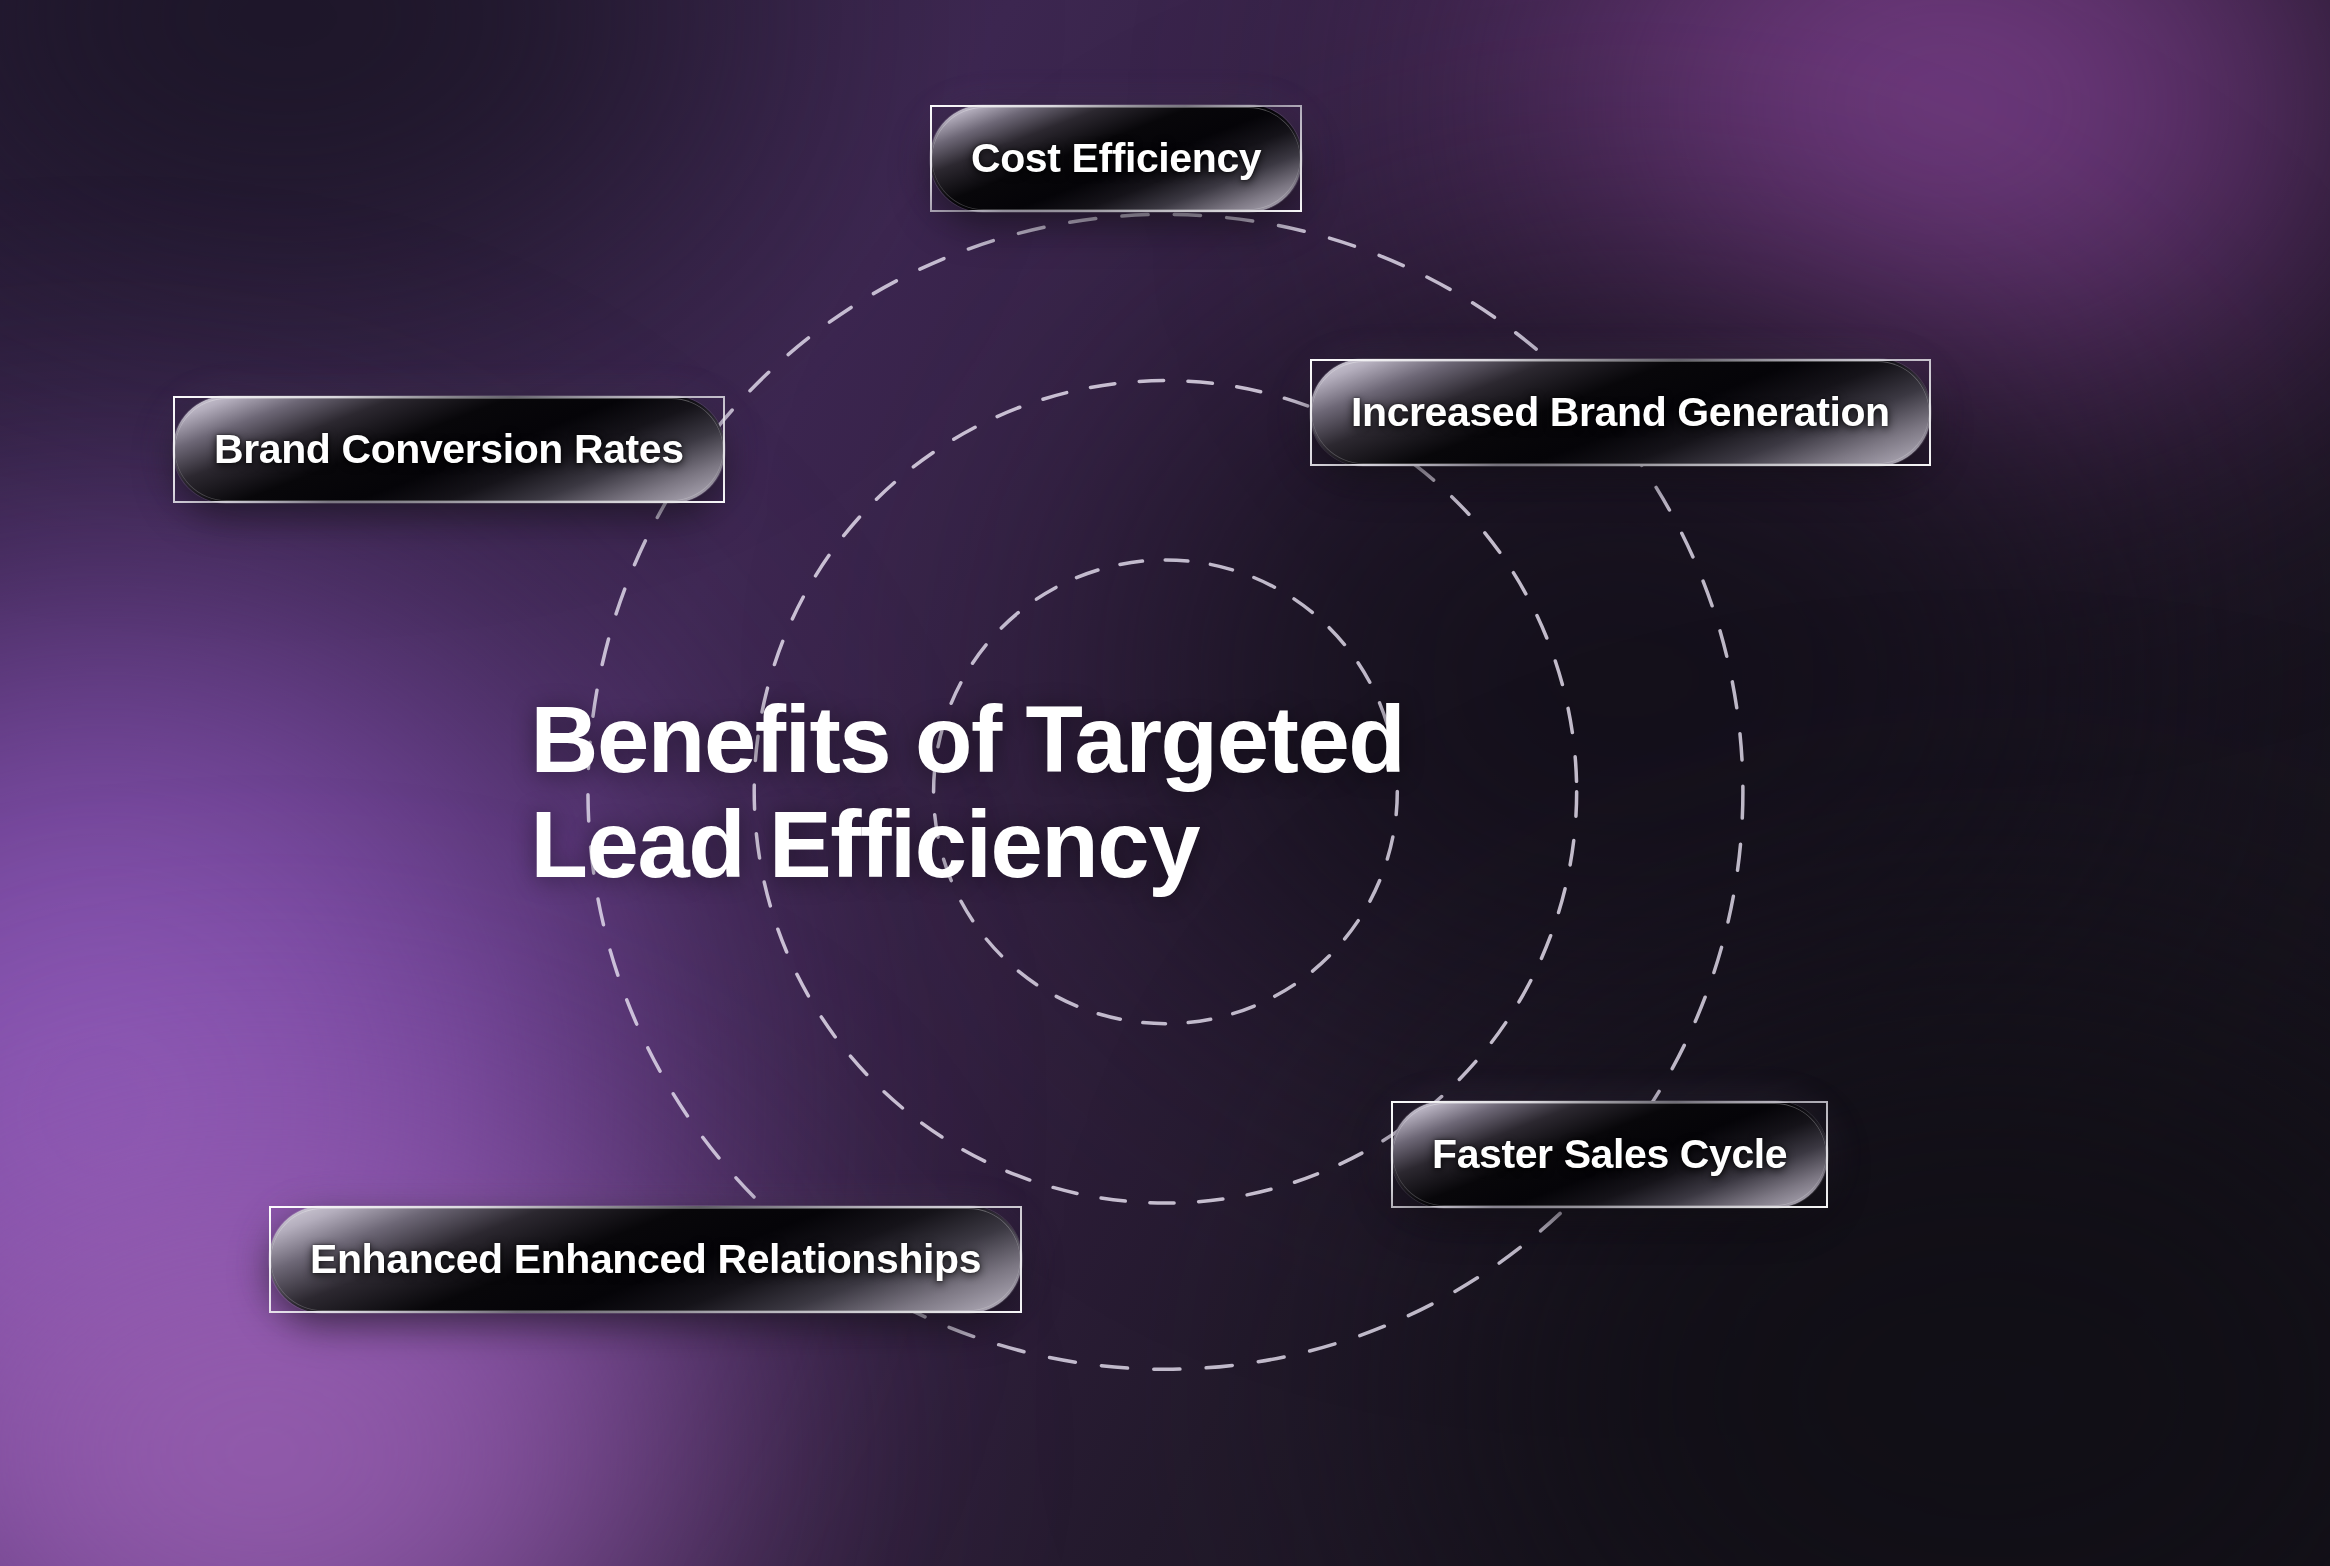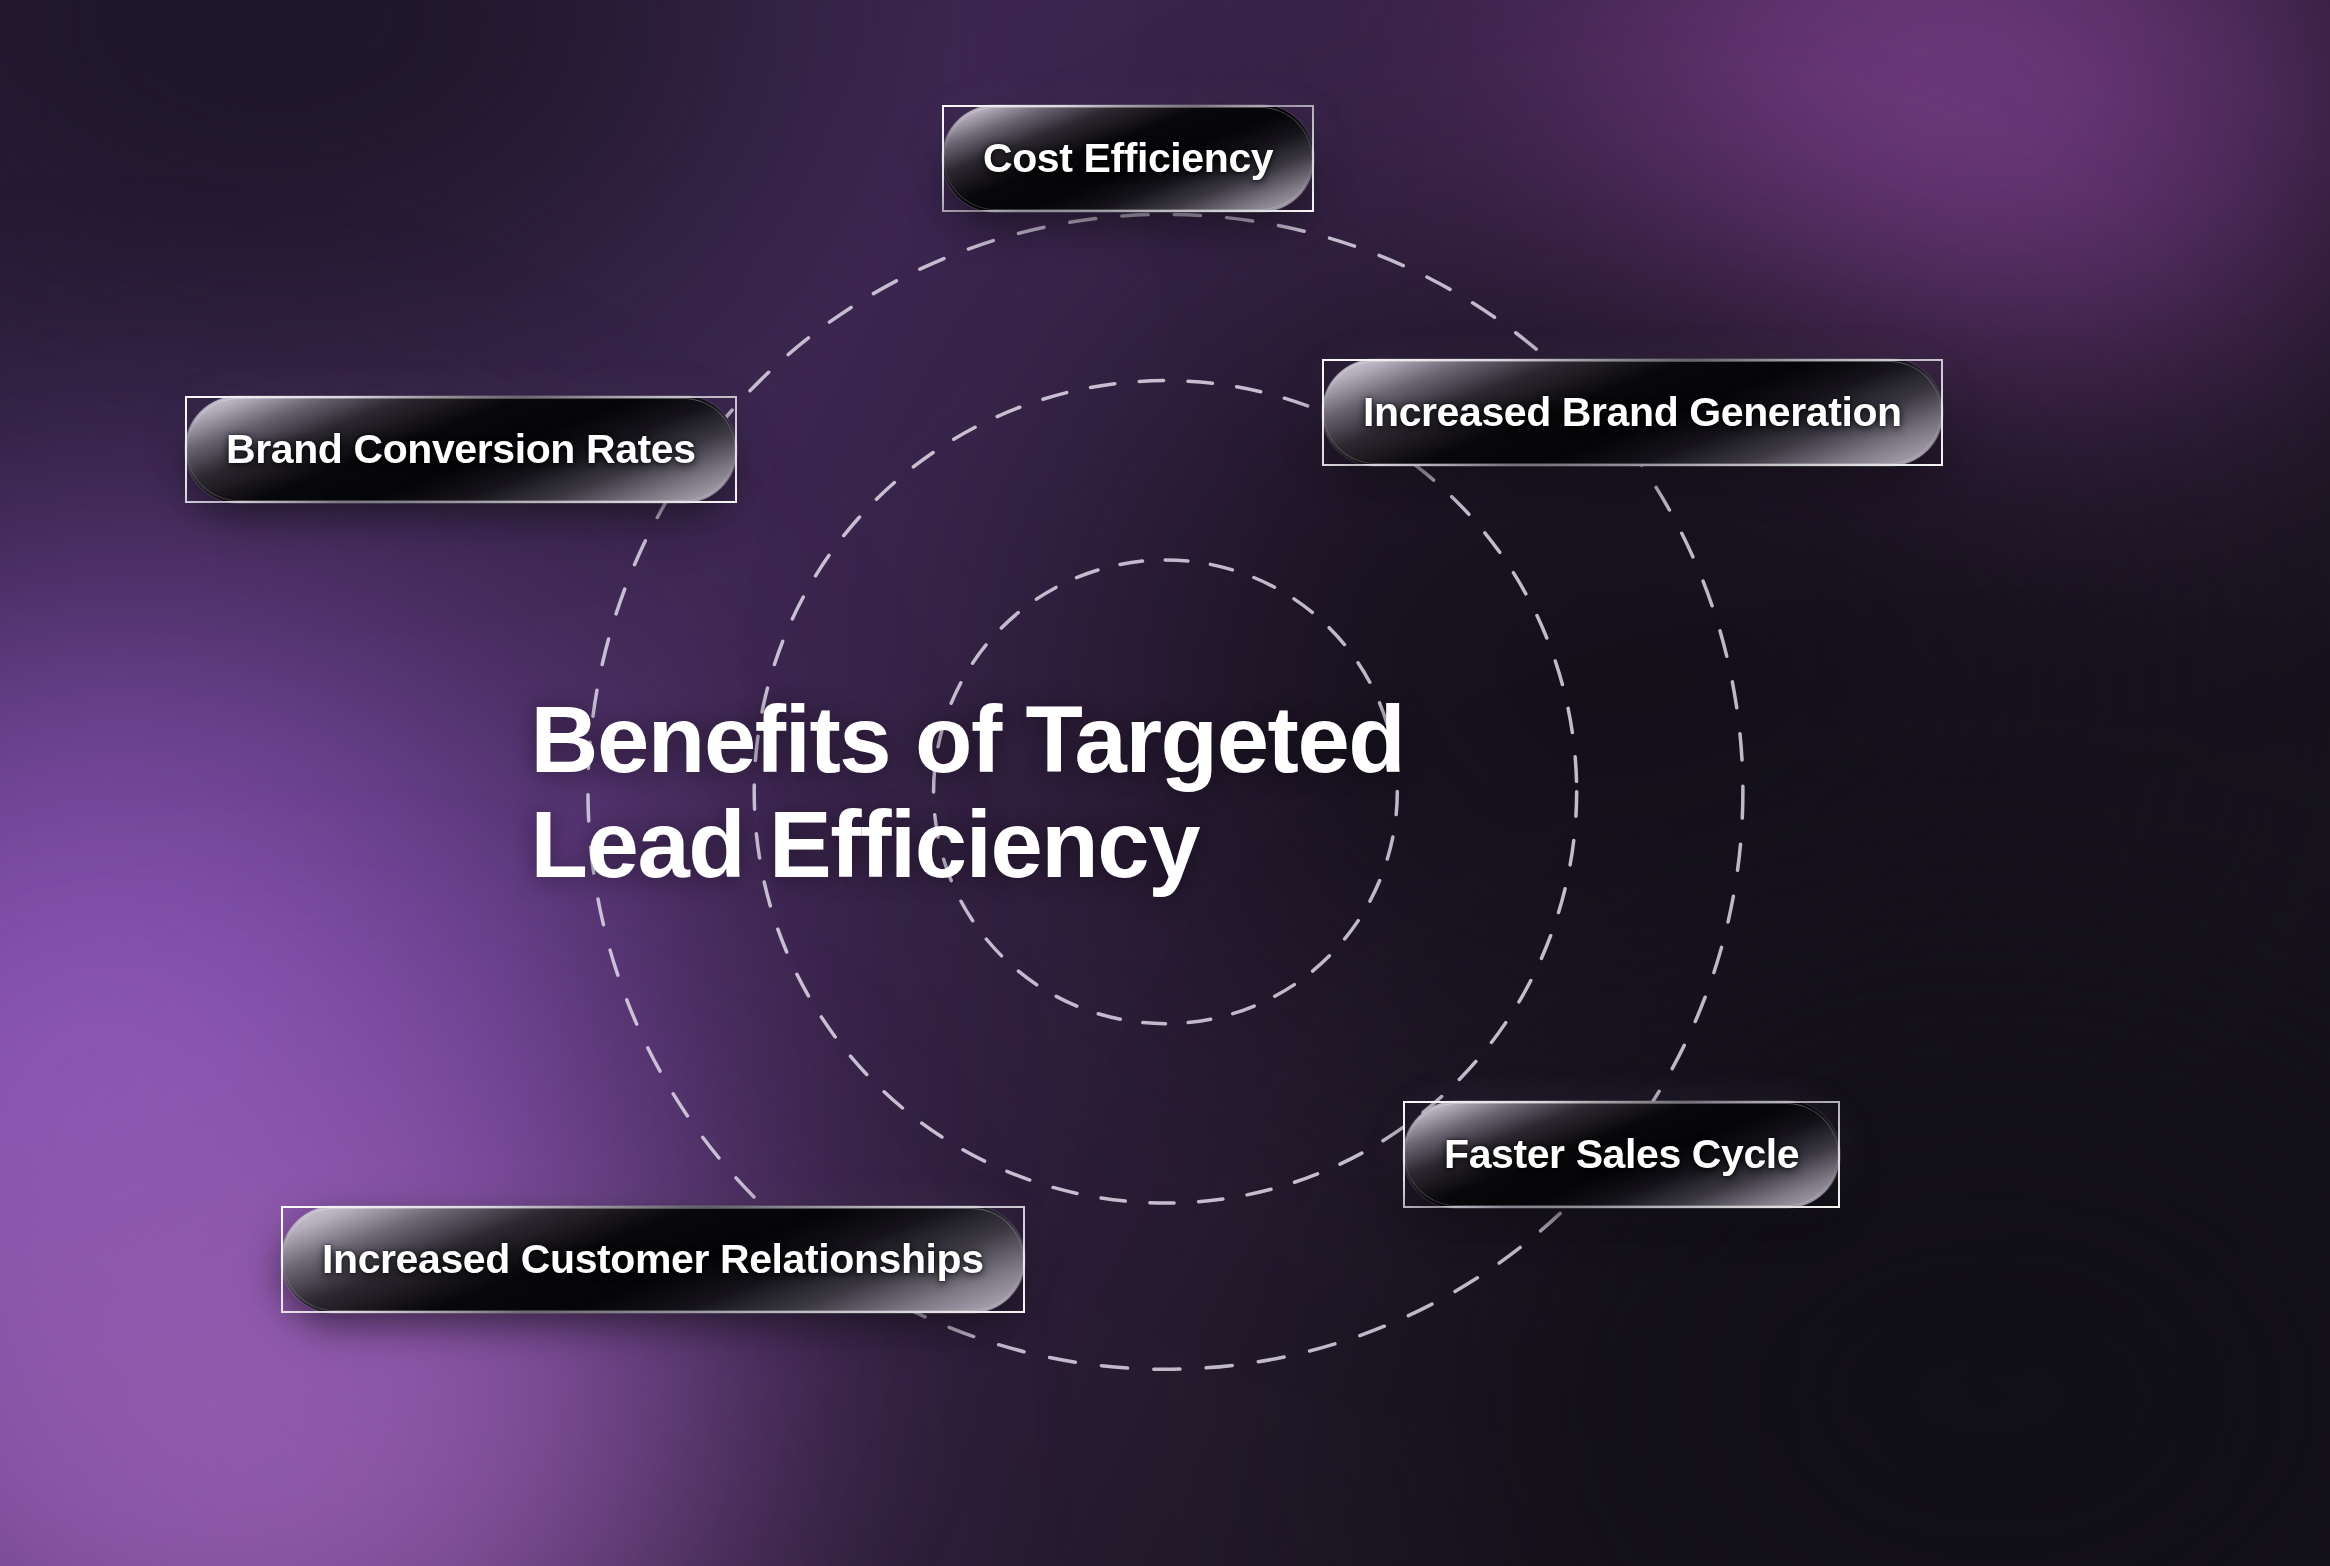--- a/index.html
+++ b/index.html
@@ -133,21 +133,20 @@
     box-shadow:
       0 0 0 0.9px rgba(255,255,255,0.12),
       0 12.3px 37px rgba(0,0,0,0.58),
       0 0 39px rgba(190,160,230,0.14);
     color: #ffffff;
     font-size: 41px;
     font-weight: 700;
     letter-spacing: -0.4px;
     white-space: nowrap;
     text-shadow: 0 1.8px 8.8px rgba(0,0,0,0.85), 0 0 2.6px rgba(0,0,0,0.6);
-    margin-left: 12px;
   }
   .pill-inner-round {
     position: absolute;
     inset: 0;
     border-radius: 53px;
     pointer-events: none;
     box-shadow: inset 0 0.9px 0 rgba(255,255,255,0.30), inset 0 -0.9px 0 rgba(255,255,255,0.22);
   }
   .pill .label { position: relative; z-index: 2; }
 
@@ -200,17 +199,17 @@
     <span class="label">Brand Conversion Rates</span>
   </div>
 
   <div class="pill" id="pill-faster-sales-cycle">
     <span class="pill-inner-round"></span>
     <span class="label">Faster Sales Cycle</span>
   </div>
 
   <div class="pill" id="pill-enhanced-customer-relationships">
     <span class="pill-inner-round"></span>
-    <span class="label">Increased Customer Relationships</span>
+    <span class="label">Enhanced Enhanced Relationships</span>
   </div>
 
 </div>
 
 
 </body></html>

